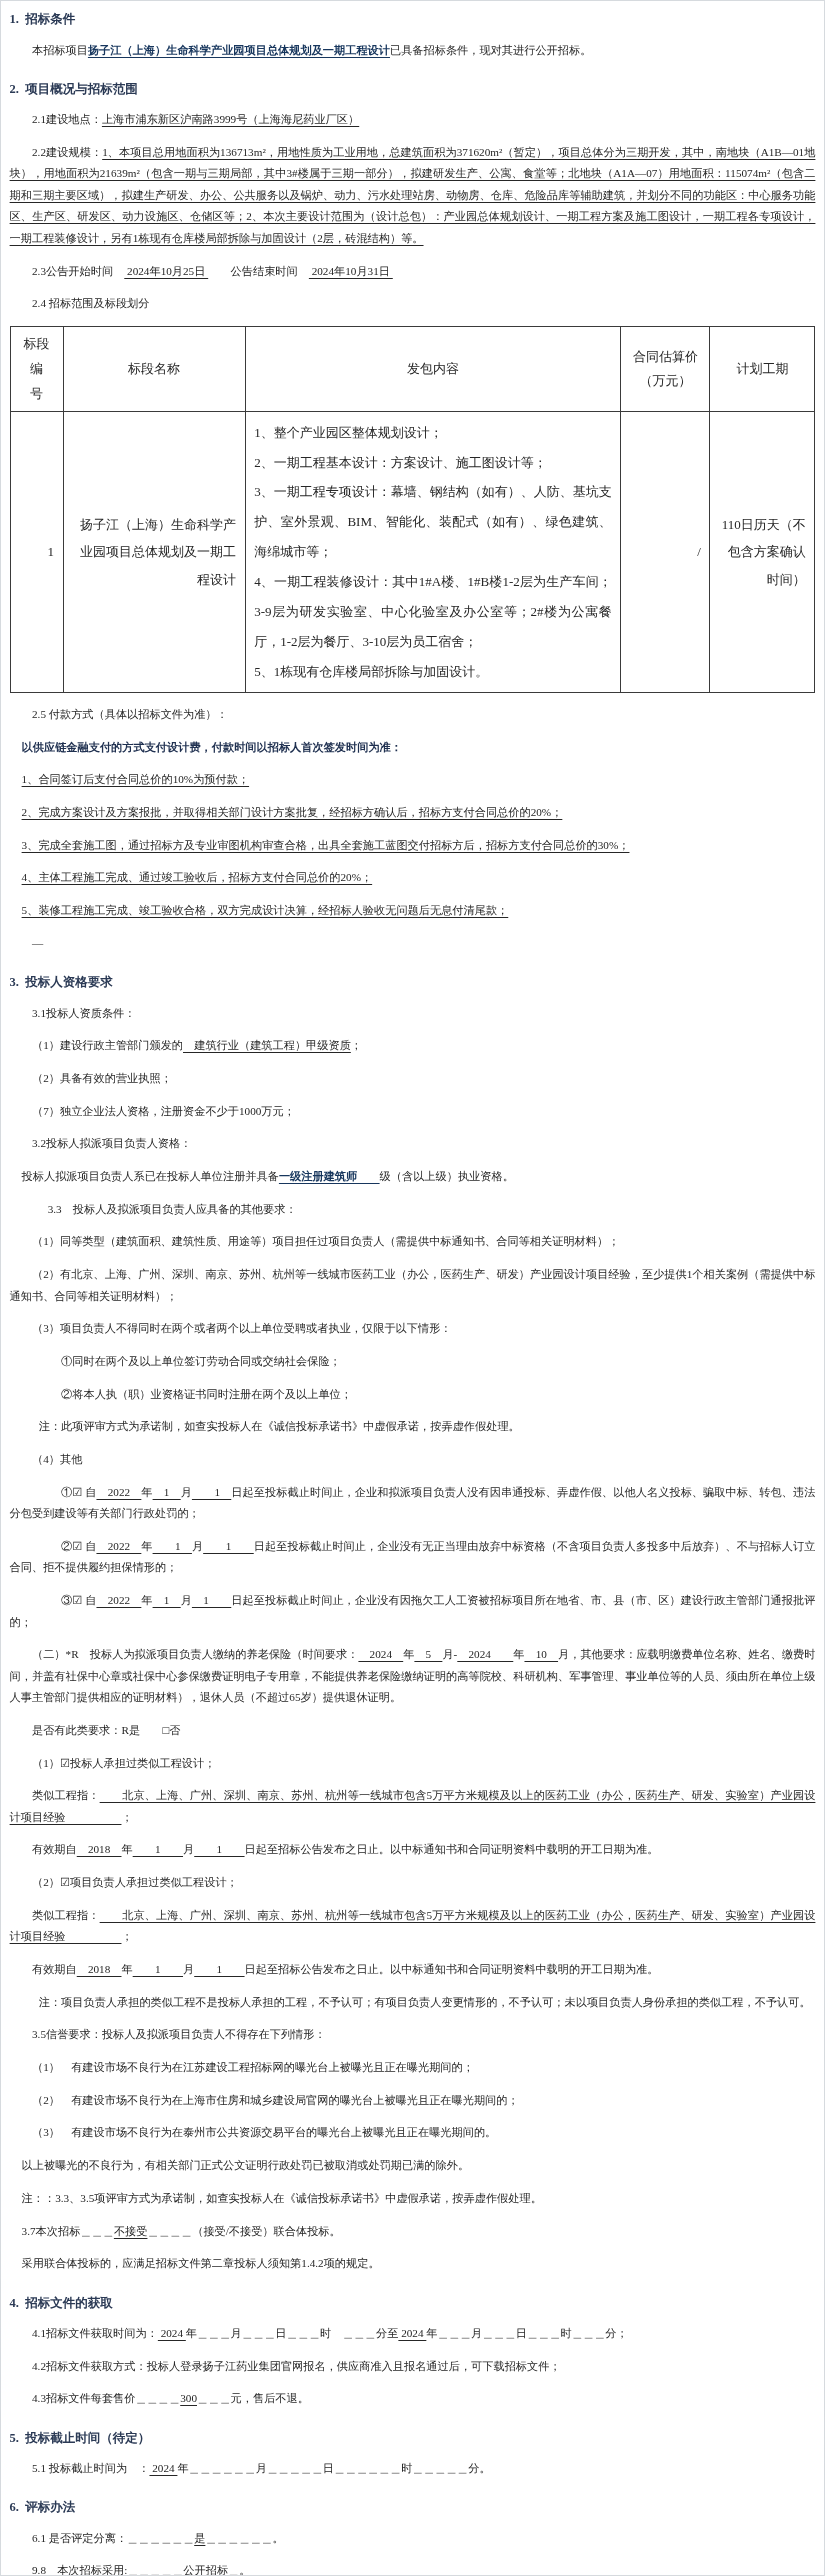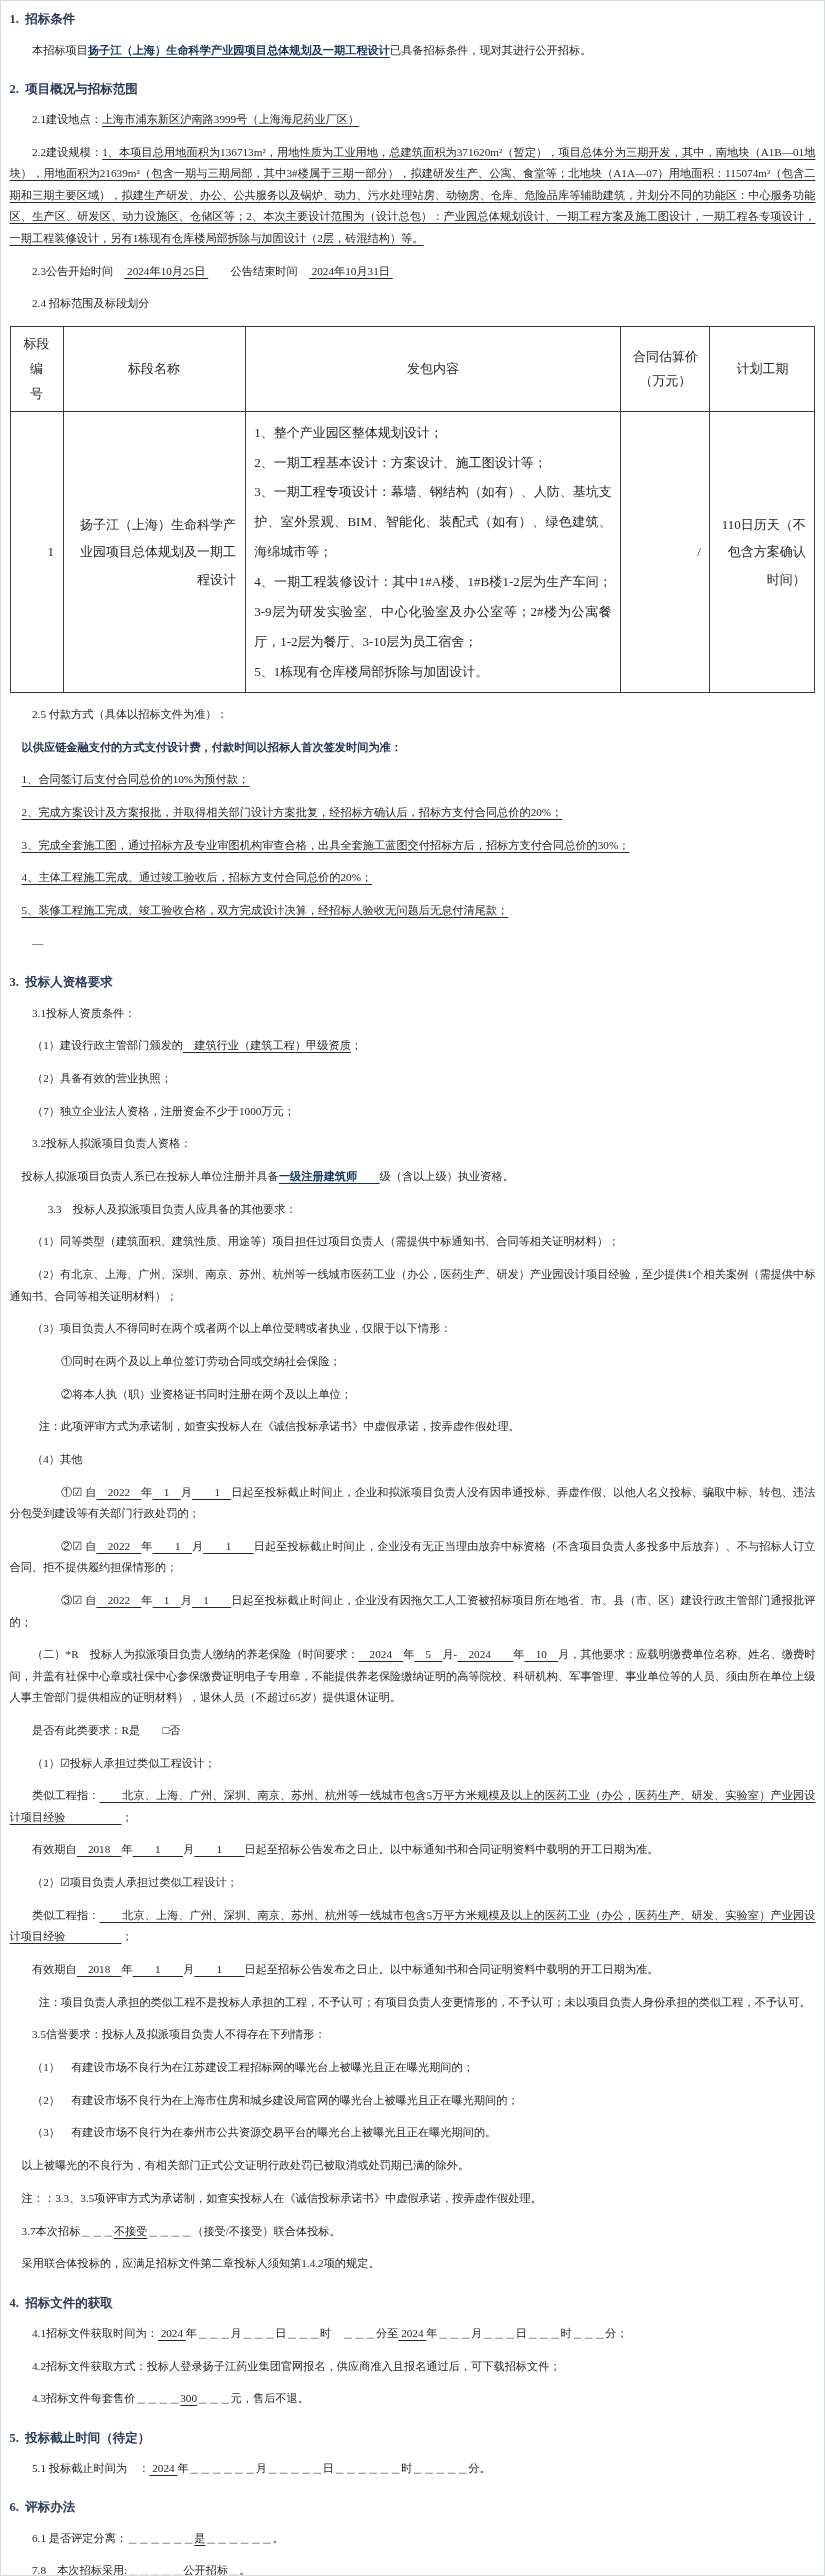--- a/index.html
+++ b/index.html
@@ -125,18 +125,18 @@
   <div class="h">4.  招标文件的获取</div>
   <div class="p"><span>4.1招标文件获取时间为：</span><span class="u"> 2024 </span><span>年＿＿＿月＿＿＿日＿＿＿时　＿＿＿分至</span><span class="u"> 2024 </span><span>年＿＿＿月＿＿＿日＿＿＿时＿＿＿分；</span></div>
   <div class="p">4.2招标文件获取方式：投标人登录扬子江药业集团官网报名，供应商准入且报名通过后，可下载招标文件；</div>
   <div class="p"><span>4.3招标文件每套售价</span><span>＿＿＿＿</span><span class="u">300</span><span>＿＿＿</span><span>元，售后不退。</span></div>
 
   <div class="h">5.  投标截止时间（待定）</div>
   <div class="p"><span>5.1 投标截止时间为　：</span><span class="u"> 2024 </span><span>年＿＿＿＿＿＿月＿＿＿＿＿日＿＿＿＿＿＿时＿＿＿＿＿分。</span></div>
 
   <div class="h">6.  评标办法</div>
   <div class="p"><span>6.1 是否评定分离：</span><span>＿＿＿＿＿＿</span><span class="u">是</span><span>＿＿＿＿＿＿</span><span>。</span></div>
-  <div class="p"><span>7.8　本次招标采用:</span><span>＿＿＿＿＿</span><span class="u">公开招标</span><span>＿</span><span>。</span></div>
+  <div class="p"><span>9.8　本次招标采用:</span><span>＿＿＿＿＿</span><span class="u">公开招标</span><span>＿</span><span>。</span></div>
 
   <div class="h">7.  发布公告的媒介</div>
 
 </div>
 
 
 </body></html>

